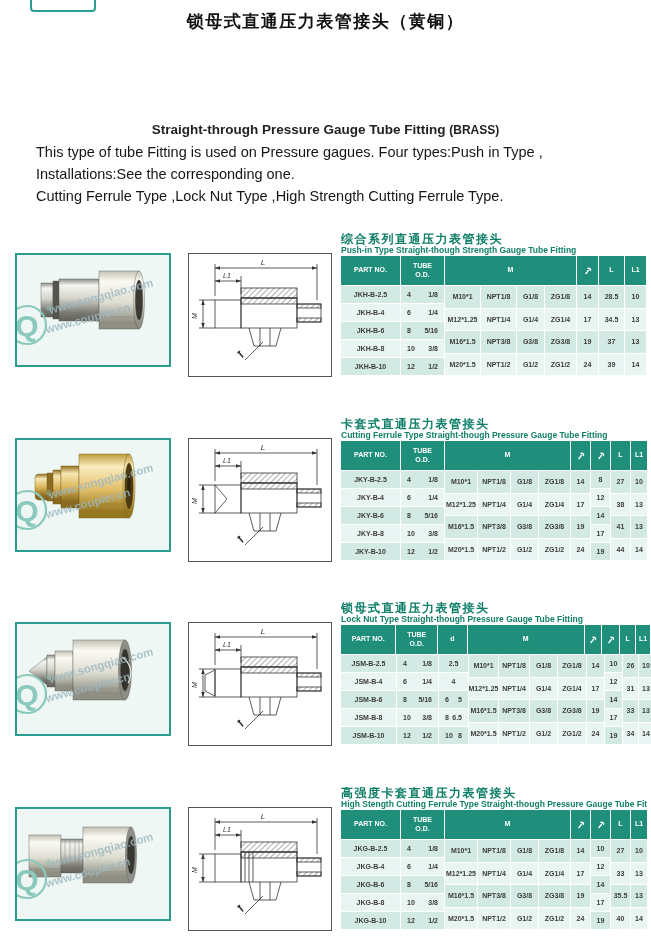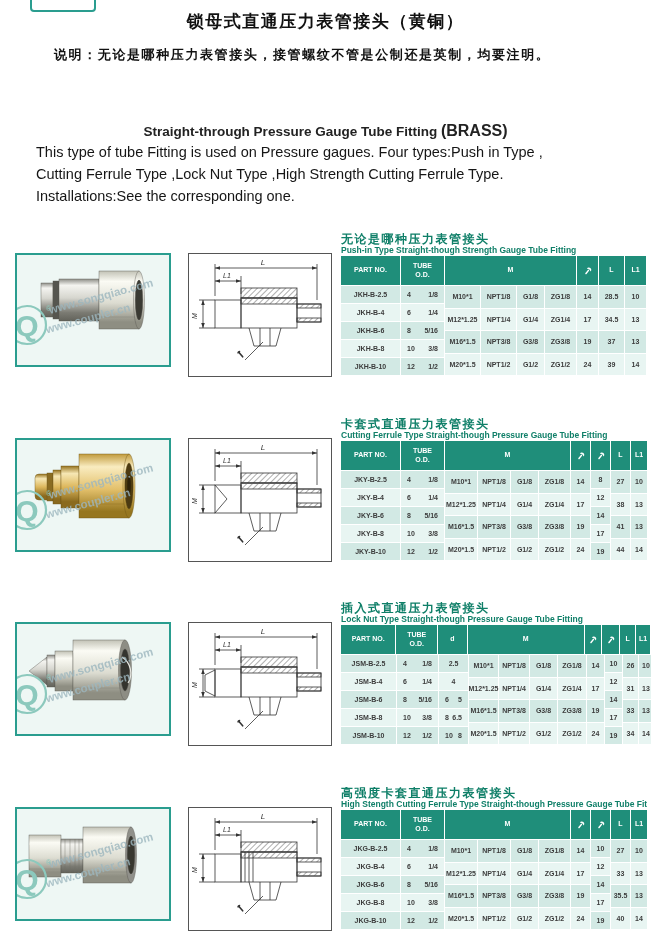--- a/index.html
+++ b/index.html
@@ -7,21 +7,21 @@
        font-family:"Liberation Sans","DejaVu Sans",sans-serif;color:#111;}
   .corner-box{position:absolute;left:30px;top:-8px;width:62px;height:16px;
        border:2px solid #2a9d8f;border-radius:4px;background:#fff;}
   .page-title{position:absolute;top:10px;left:0;width:651px;text-align:center;
        font-size:17px;font-weight:bold;letter-spacing:1.5px;}
   .cn-intro{position:absolute;top:44px;left:28px;width:600px;font-size:13px;
        font-weight:600;line-height:1.72;letter-spacing:1.6px;}
   .cn-intro p{margin:0;text-indent:2em;}
   .en-head{position:absolute;top:122px;left:0;width:651px;text-align:center;
        font-size:13.5px;font-weight:bold;color:#222;}
-  .en-head .brass{font-size:16px;font-weight:bold;}
+  .en-head .brass{font-size:12px;font-weight:bold;}
   .en-intro{position:absolute;top:142px;left:36px;width:600px;font-size:14.5px;
        line-height:1.5;color:#161616;}
   .section{position:absolute;left:0;width:651px;height:150px;}
   .photo-box{position:absolute;left:15px;top:20px;width:152px;height:110px;
        border:2px solid #2a9d8f;background:#eef7f4;overflow:hidden;}
   .draw-box{position:absolute;left:188px;top:20px;width:142px;height:122px;
        border:1px solid #555;background:#fff;overflow:hidden;}
   .right-col{position:absolute;left:341px;top:0;width:310px;overflow:hidden;}
   .sec-cn{font-size:12px;font-weight:bold;color:#0f7f68;line-height:12px;letter-spacing:1.5px;}
   .sec-en{font-size:8.5px;font-weight:bold;color:#0f7f68;line-height:10px;white-space:nowrap;overflow:hidden;}
@@ -39,32 +39,31 @@
   svg text{font-family:"Liberation Sans","DejaVu Sans",sans-serif;}
 </style>
 </head>
 <body>
 
 <div class="corner-box"></div>
 
 <div class="page-title">锁母式直通压力表管接头（黄铜）</div>
 
 <div class="cn-intro">
-  <p>说明：无论是哪种压力表管接头，接管螺纹不管是公制还是英制，均要注明。</p>
 </div>
 
 <div class="en-head">
   <span>Straight-through Pressure Gauge Tube Fitting</span>
   <span class="brass">(BRASS)</span>
 </div>
 
 <div class="en-intro">
   <div>This type of  tube Fitting is used on Pressure gagues. Four  types:Push in Type ,</div>
+  <div>Installations:See the corresponding one.</div>
   <div>Cutting Ferrule Type ,Lock  Nut  Type ,High Strength Cutting Ferrule Type.</div>
-  <div>Installations:See the corresponding one.</div>
 </div>
 
 <div id="sections">
     <div class="section" style="top: 233px;">
       <div class="photo-box"><svg width="148" height="106" viewBox="0 0 148 106">
           <defs>
             <linearGradient id="ni0" x1="0" y1="0" x2="0" y2="1">
               <stop offset="0" stop-color="#8e8e88"></stop>
               <stop offset="0.15" stop-color="#f4f4f0"></stop>
               <stop offset="0.45" stop-color="#d6d6cf"></stop>
@@ -147,21 +146,21 @@
             <g transform="translate(46,98) rotate(-40)">
               <rect x="2" y="2.4" width="1.6" height="7" rx="0.8"></rect>
               <path d="M0.8 2.6 a2.4 2.4 0 0 1 4 0 l-1.4 1 h-1.2 z"></path>
             </g>
             <text x="74" y="11" font-size="8" font-style="italic" text-anchor="middle">L</text>
             <text x="38" y="24" font-size="7" font-style="italic" text-anchor="middle">L1</text>
             <text transform="rotate(-90 8 62)" x="8" y="62" font-size="7" font-style="italic" text-anchor="middle">M</text>
           </g>
         </svg></div>
       <div class="right-col">
-        <div class="sec-cn">无论是哪种压力表管接头</div>
+        <div class="sec-cn">综合系列直通压力表管接头</div>
         <div class="sec-en">Push-in Type Straight-though Strength Gauge Tube Fitting</div>
         <div class="tbl">
           <div class="thead">
             <div class="th" style="width:60px;">PART NO.</div>
             <div class="th" style="width:44px;">
               <span style="display:block;width:28px;margin:0 auto;">TUBE O.D.</span>
             </div>
             <div class="th" style="width:132px;">M</div>
             <div class="th" style="width:22px;">
               <span style="display:inline-flex;">
@@ -580,21 +579,21 @@
             <g transform="translate(46,98) rotate(-40)">
               <rect x="2" y="2.4" width="1.6" height="7" rx="0.8"></rect>
               <path d="M0.8 2.6 a2.4 2.4 0 0 1 4 0 l-1.4 1 h-1.2 z"></path>
             </g>
             <text x="74" y="11" font-size="8" font-style="italic" text-anchor="middle">L</text>
             <text x="38" y="24" font-size="7" font-style="italic" text-anchor="middle">L1</text>
             <text transform="rotate(-90 8 62)" x="8" y="62" font-size="7" font-style="italic" text-anchor="middle">M</text>
           </g>
         </svg></div>
       <div class="right-col">
-        <div class="sec-cn">插入式直通压力表管接头</div>
+        <div class="sec-cn">锁母式直通压力表管接头</div>
         <div class="sec-en">Lock Nut  Type Straight-though Pressure Gauge Tube Fitting</div>
         <div class="tbl">
           <div class="thead">
             <div class="th" style="width:56px;">PART NO.</div>
             <div class="th" style="width:42px;">
               <span style="display:block;width:28px;margin:0 auto;">TUBE O.D.</span>
             </div>
             <div class="th" style="width:30px;">d</div>
             <div class="th" style="width:118px;">M</div>
             <div class="th" style="width:18px;">

